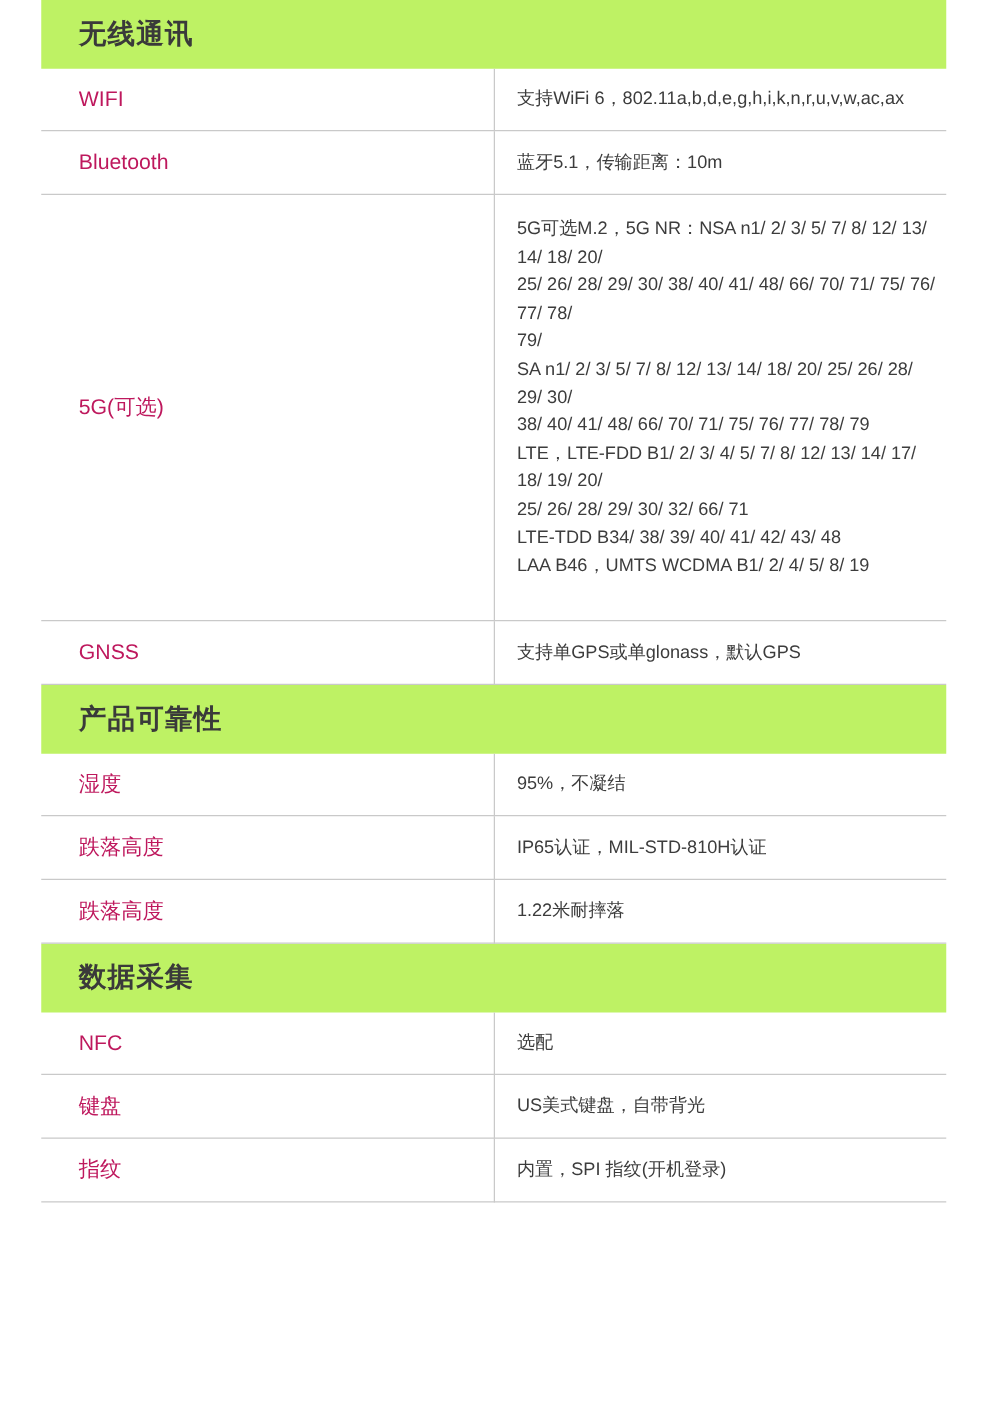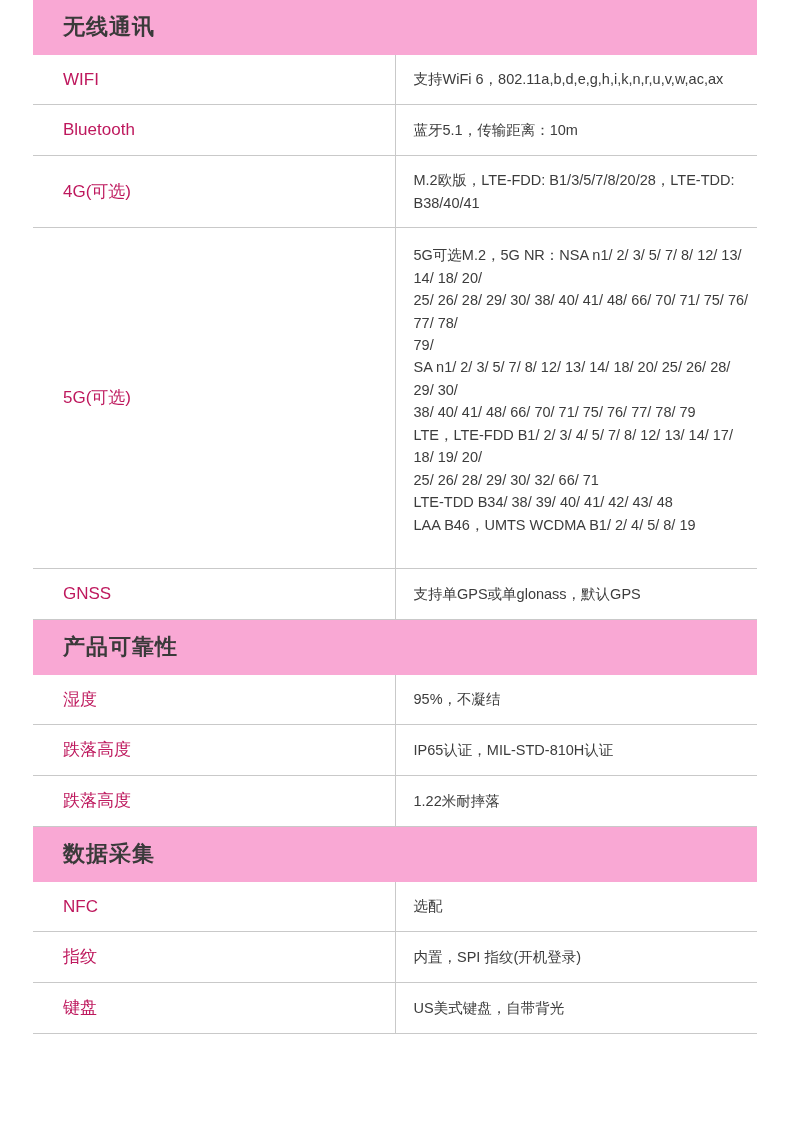--- a/index.html
+++ b/index.html
@@ -19,21 +19,21 @@
     box-sizing: border-box;
     padding: 0 33px;
   }
   table.spec {
     width: 724px;
     border-collapse: collapse;
     table-layout: fixed;
   }
   
   tr.section-row > td {
-    background: #f9a8d4;
+    background: #bef264;
     padding: 0;
   }
   .section-title {
     font-size: 22px;
     font-weight: bold;
     color: #3a3a3a;
     letter-spacing: 1px;
     padding: 13px 0 13px 30px;
     line-height: 1.3;
   }
@@ -84,26 +84,20 @@
           <td class="value-cell">
             <span class="value-line">支持WiFi 6，802.11a,b,d,e,g,h,i,k,n,r,u,v,w,ac,ax</span>
           </td>
         </tr>
         <tr class="data-row">
           <td class="label-cell">Bluetooth</td>
           <td class="value-cell">
             <span class="value-line">蓝牙5.1，传输距离：10m</span>
           </td>
         </tr>
-        <tr class="data-row">
-          <td class="label-cell">4G(可选)</td>
-          <td class="value-cell">
-            <span class="value-line">M.2欧版，LTE-FDD: B1/3/5/7/8/20/28，LTE-TDD: B38/40/41</span>
-          </td>
-        </tr>
         <tr class="data-row tall">
           <td class="label-cell">5G(可选)</td>
           <td class="value-cell">
             <span class="value-line">5G可选M.2，5G NR：NSA n1/ 2/ 3/ 5/ 7/ 8/ 12/ 13/ 14/ 18/ 20/</span>
             <span class="value-line">25/ 26/ 28/ 29/ 30/ 38/ 40/ 41/ 48/ 66/ 70/ 71/ 75/ 76/ 77/ 78/</span>
             <span class="value-line">79/</span>
             <span class="value-line">SA n1/ 2/ 3/ 5/ 7/ 8/ 12/ 13/ 14/ 18/ 20/ 25/ 26/ 28/ 29/ 30/</span>
             <span class="value-line">38/ 40/ 41/ 48/ 66/ 70/ 71/ 75/ 76/ 77/ 78/ 79</span>
             <span class="value-line">LTE，LTE-FDD B1/ 2/ 3/ 4/ 5/ 7/ 8/ 12/ 13/ 14/ 17/ 18/ 19/ 20/</span>
             <span class="value-line">25/ 26/ 28/ 29/ 30/ 32/ 66/ 71</span>
@@ -145,26 +139,26 @@
             <div class="section-title">数据采集</div>
           </td>
         </tr>
         <tr class="data-row">
           <td class="label-cell">NFC</td>
           <td class="value-cell">
             <span class="value-line">选配</span>
           </td>
         </tr>
         <tr class="data-row">
+          <td class="label-cell">键盘</td>
+          <td class="value-cell">
+            <span class="value-line">US美式键盘，自带背光</span>
+          </td>
+        </tr>
+        <tr class="data-row">
           <td class="label-cell">指纹</td>
           <td class="value-cell">
             <span class="value-line">内置，SPI 指纹(开机登录)</span>
-          </td>
-        </tr>
-        <tr class="data-row">
-          <td class="label-cell">键盘</td>
-          <td class="value-cell">
-            <span class="value-line">US美式键盘，自带背光</span>
           </td>
         </tr>
       </tbody>
   </table>
 </div>
 
 </body></html>

